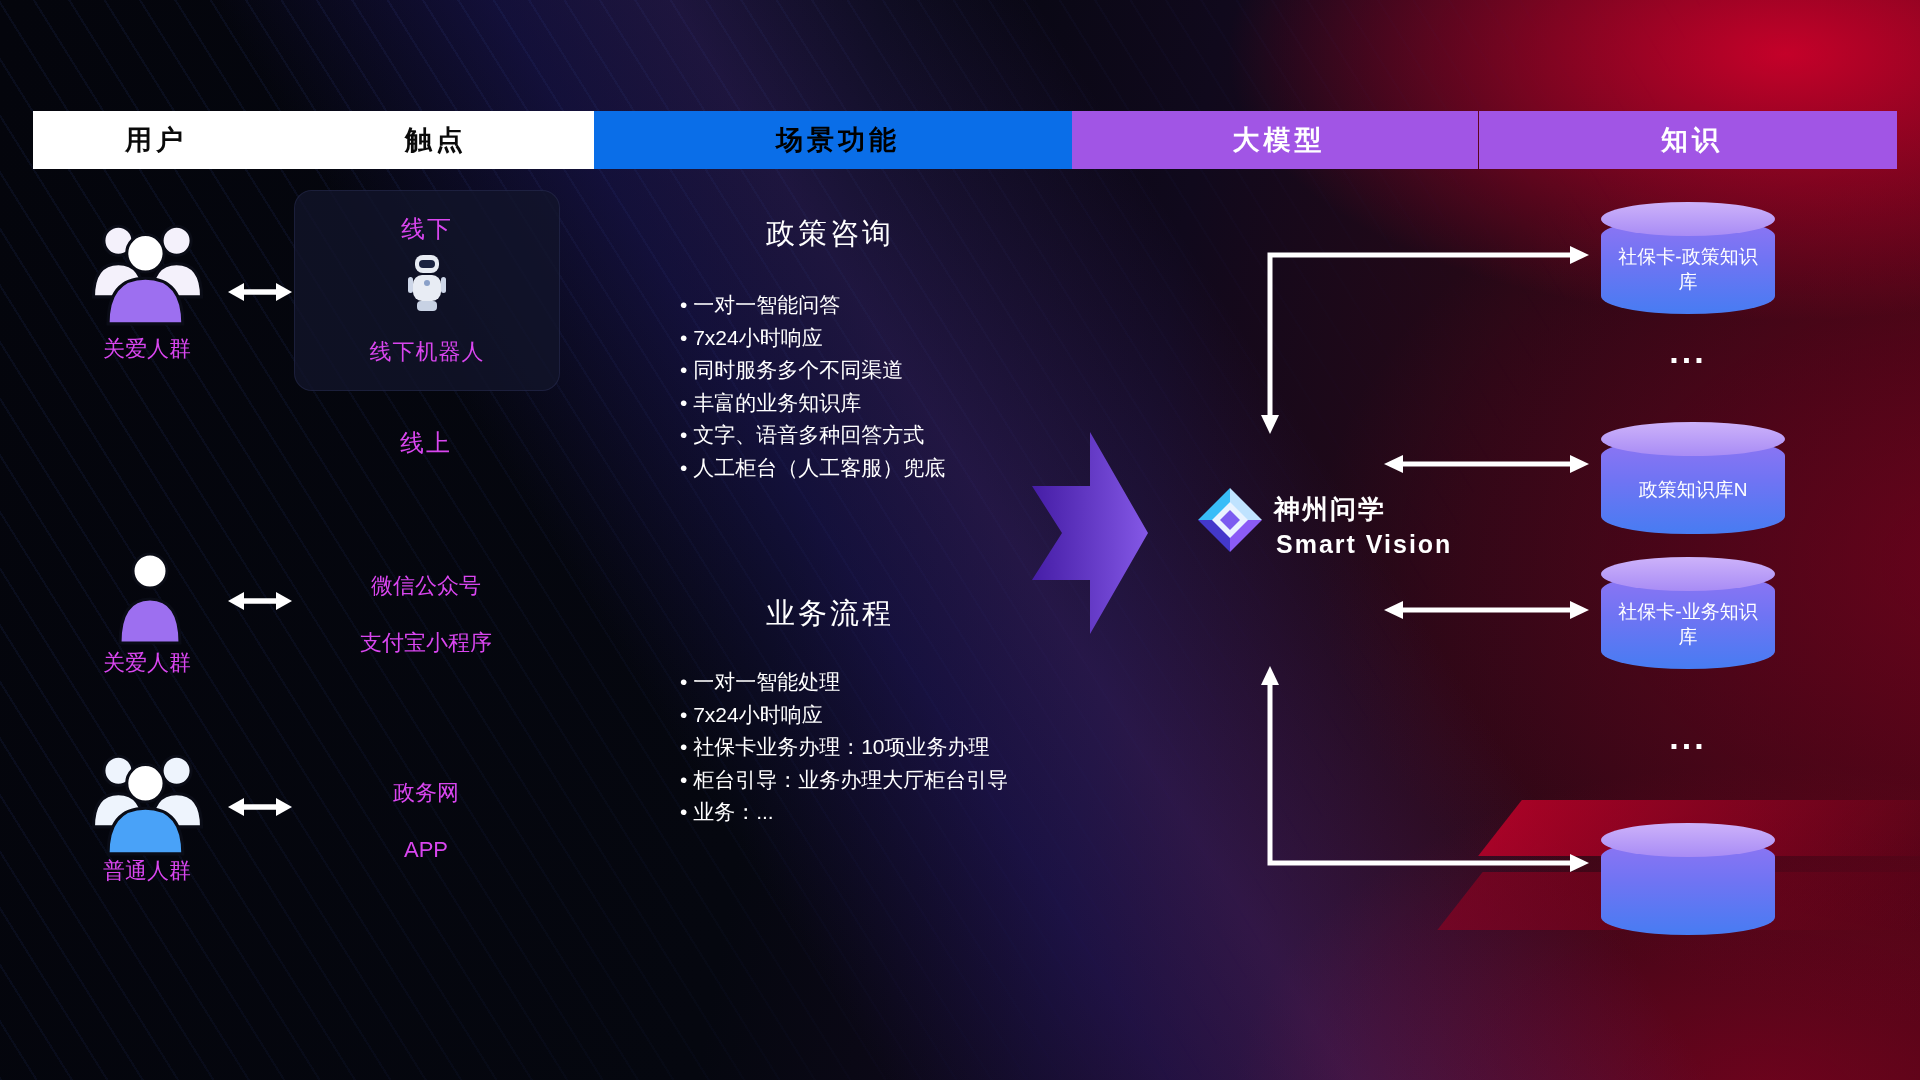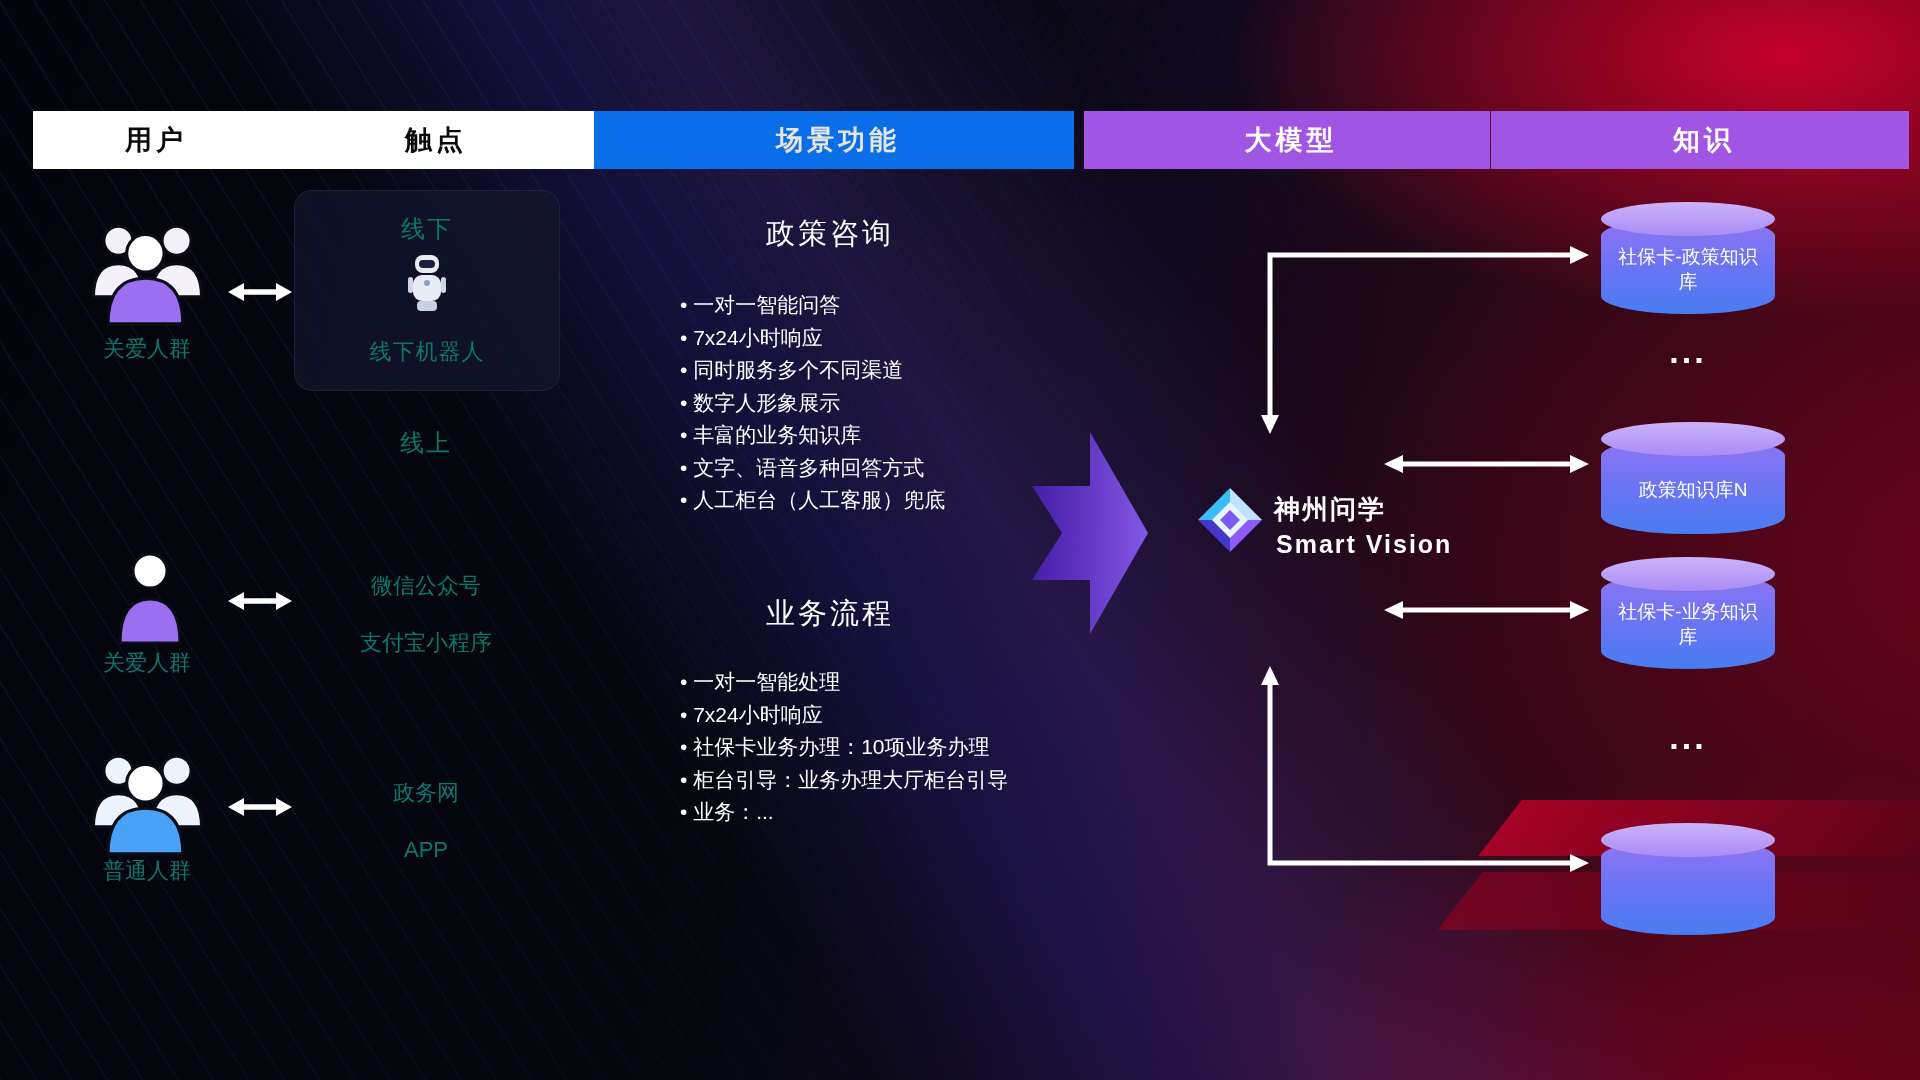--- a/index.html
+++ b/index.html
@@ -15,24 +15,24 @@
     linear-gradient(58deg, rgba(0,0,0,0) 34%, rgba(70,50,210,.22) 45%, rgba(130,80,250,.20) 52%, rgba(0,0,0,0) 66%);}
   .bg-streaks{position:absolute;inset:0;background:
     repeating-linear-gradient(58deg, rgba(95,130,255,.08) 0 2px, rgba(0,0,0,0) 2px 30px);
     -webkit-mask-image:linear-gradient(115deg, rgba(0,0,0,.85) 15%, rgba(0,0,0,.25) 55%, rgba(0,0,0,0) 72%);
     mask-image:linear-gradient(115deg, rgba(0,0,0,.85) 15%, rgba(0,0,0,.25) 55%, rgba(0,0,0,0) 72%);}
   .red-band{position:absolute;transform:skewX(-38deg);}
   
   .hdr{position:absolute;top:111px;height:58px;display:flex;align-items:center;justify-content:center;
     font-size:27px;font-weight:600;letter-spacing:4px;padding-left:8px;}
   .hdr-white{background:#ffffff;color:#0a0a0a;}
-  .hdr-blue{background:#0a6ee8;color:#e5e5e5;}
-  .hdr-purple{background:#a155e5;color:#fff;margin-left:12px;}
-  
-  .lbl{position:absolute;color:#0f766e;text-align:center;}
+  .hdr-blue{background:#0a6ee8;color:#000000;}
+  .hdr-purple{background:#a155e5;color:#fff;}
+  
+  .lbl{position:absolute;color:#d946ef;text-align:center;}
   
   .card{position:absolute;background:rgba(18,20,42,.78);border:1px solid rgba(120,130,220,.12);border-radius:18px;}
   
   .scene-title{position:absolute;font-size:29px;letter-spacing:3px;font-weight:500;text-align:center;}
   .scene-list{position:absolute;list-style:none;margin:0;padding:0;font-size:21px;line-height:32.5px;}
   .scene-list li::before{content:"•  ";color:#fff;}
   
   .cyl{position:absolute;width:174px;height:112px;}
   .cyl-body{position:absolute;top:16px;bottom:0;left:0;right:0;
     background:linear-gradient(180deg,#8f75f3 0%,#6f74f3 45%,#477cf2 100%);
@@ -151,21 +151,20 @@
   <div class="lbl" style="left:294px;top:571px;width:264px;font-size:22px;">微信公众号</div>
   <div class="lbl" style="left:294px;top:628px;width:264px;font-size:22px;">支付宝小程序</div>
   <div class="lbl" style="left:294px;top:778px;width:264px;font-size:22px;">政务网</div>
   <div class="lbl" style="left:294px;top:837px;width:264px;font-size:22px;">APP</div>
 
   <div class="scene-title" style="left:594px;top:214px;width:472px;">政策咨询</div>
   <ul class="scene-list" style="left:680px;top:289px;">
     <li>一对一智能问答</li>
     <li>7x24小时响应</li>
     <li>同时服务多个不同渠道</li>
-    <li>数字人形象展示</li>
     <li>丰富的业务知识库</li>
     <li>文字、语音多种回答方式</li>
     <li>人工柜台（人工客服）兜底</li>
   </ul>
 
   <div class="scene-title" style="left:594px;top:594px;width:472px;">业务流程</div>
   <ul class="scene-list" style="left:680px;top:666px;">
     <li>一对一智能处理</li>
     <li>7x24小时响应</li>
     <li>社保卡业务办理：10项业务办理</li>

